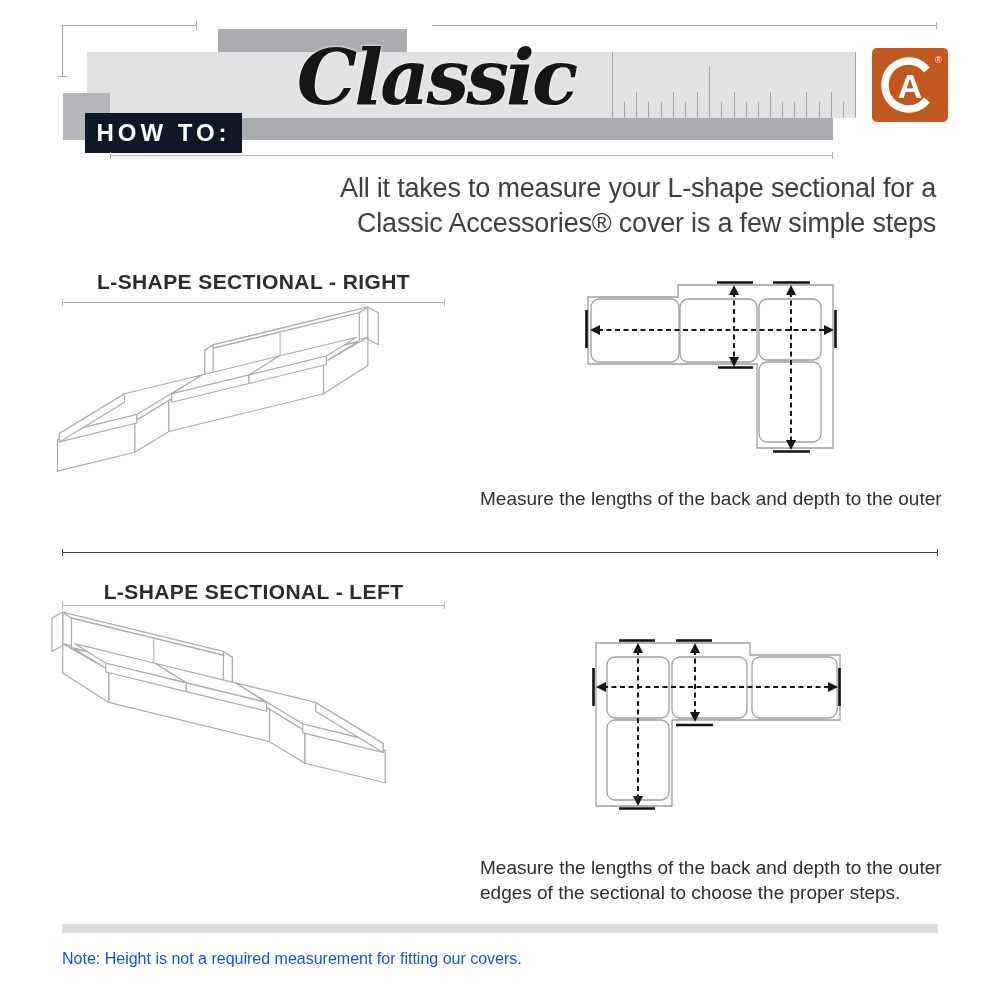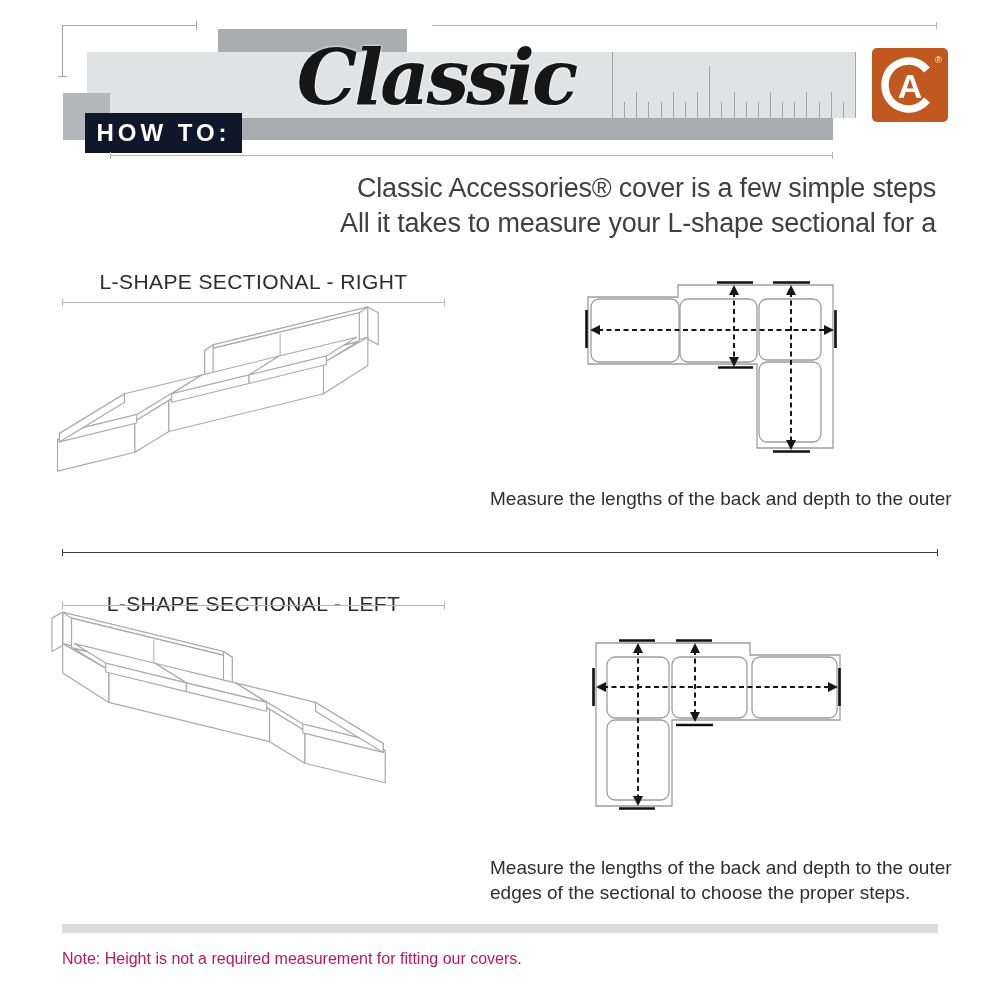--- a/index.html
+++ b/index.html
@@ -27,25 +27,25 @@
 
   .corner-bracket{position:absolute;left:62px;top:25px;width:133px;height:50px;
                   border-top:1px solid #a2a4a7;border-left:1px solid #a2a4a7;}
   .corner-bracket .tv{position:absolute;right:-1px;top:-5px;width:1px;height:9px;background:#a2a4a7;}
   .corner-bracket .th{position:absolute;left:-5px;bottom:-1px;width:9px;height:1px;background:#a2a4a7;}
 
   .intro{position:absolute;left:250px;top:171px;width:686px;text-align:right;
          font-size:27px;line-height:35px;color:#3f3f42;letter-spacing:-0.2px;}
 
   .sec-heading{position:absolute;left:62px;width:383px;text-align:center;
-               font-weight:400;font-size:21px;letter-spacing:0.4px;color:#2c2c2c;}
-  .caption{position:absolute;left:490px;width:480px;font-size:19px;line-height:25px;color:#2e2e2e;}
+               font-weight:700;font-size:21px;letter-spacing:0.4px;color:#2c2c2c;}
+  .caption{position:absolute;left:480px;width:480px;font-size:19px;line-height:25px;color:#2e2e2e;}
 
   .foot-bar{position:absolute;left:62px;top:924px;width:876px;height:9px;background:#dbdcde;}
-  .note{position:absolute;left:62px;top:950px;font-size:16px;color:#be185d;}
+  .note{position:absolute;left:62px;top:950px;font-size:16px;color:#1d4ed8;}
 
   svg{display:block;}
 </style>
 </head>
 <body>
 
 <div id="canvas">
 
   <div class="corner-bracket">
     <span class="tv"></span>
@@ -100,22 +100,22 @@
     <text x="63" y="15" font-size="9" fill="#ffffff">®</text>
   </svg>
 
   <div class="mline" style="left:110px;top:152px;width:723px;">
     <span class="bar"></span>
     <span class="tl"></span>
     <span class="tr"></span>
   </div>
 
   <div class="intro">
+    <div>All it takes to measure your L-shape sectional for a</div>
     <div>Classic Accessories® cover is a few simple steps</div>
-    <div>All it takes to measure your L-shape sectional for a</div>
   </div>
 
   <div class="sec-heading" style="top:270px;">L-SHAPE SECTIONAL - RIGHT</div>
   <div class="mline" style="left:62px;top:299px;width:383px;">
     <span class="bar"></span>
     <span class="tl"></span>
     <span class="tr"></span>
   </div>
 
   <svg class="abs" style="left:50px;top:303px;" width="332" height="175" viewBox="0 0 352 185">
@@ -176,21 +176,21 @@
   <div class="caption" style="top:486px;">
     <div>Measure the lengths of the back and depth to the outer</div>
   </div>
 
   <div class="mline dark" style="left:62px;top:549px;width:876px;">
     <span class="bar"></span>
     <span class="tl"></span>
     <span class="tr"></span>
   </div>
 
-  <div class="sec-heading" style="top:592px;">L-SHAPE SECTIONAL - LEFT</div>
+  <div class="sec-heading" style="top:580px;">L-SHAPE SECTIONAL - LEFT</div>
   <div class="mline" style="left:62px;top:602px;width:383px;">
     <span class="bar"></span>
     <span class="tl"></span>
     <span class="tr"></span>
   </div>
 
   <svg class="abs" style="left:48px;top:608px;" width="345" height="182" viewBox="0 0 352 185">
     <g fill="#ffffff" stroke="#a7a9ac" stroke-width="1.2" stroke-linejoin="round" transform="translate(352,0) scale(-1,1)">
       <path d="M173,44 L337,4 L337,36 L173,76 Z"></path>
       <path d="M173,44 L337,4 L328,10 L164,50 Z"></path>

